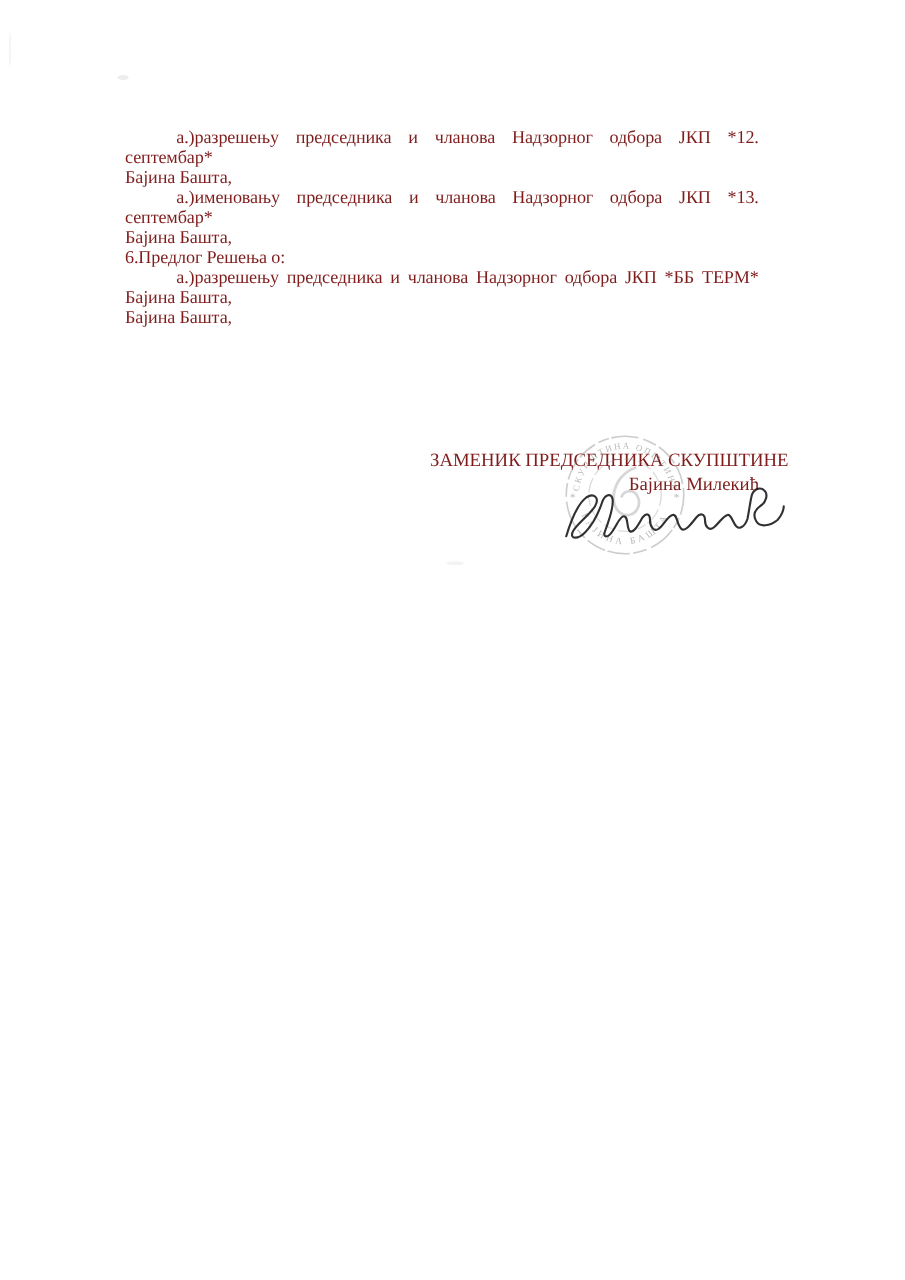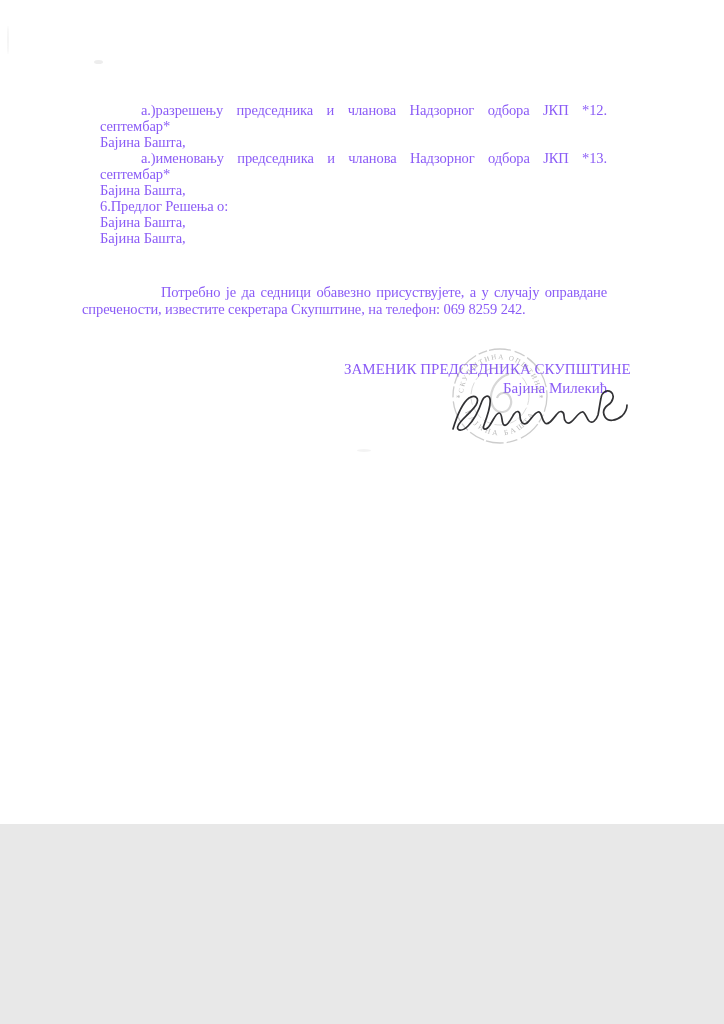--- a/index.html
+++ b/index.html
@@ -3,25 +3,25 @@
 <meta charset="utf-8">
 <style>
   html, body {
     margin: 0;
     padding: 0;
     background: #e8e8e8;
   }
   .page {
     position: relative;
     width: 724px;
-    height: 824px;
+    height: 1024px;
     background: #ffffff;
     overflow: hidden;
     font-family: "Liberation Serif", serif;
-    color: #8b5cf6;
+    color: #7f1d1d;
   }
   
   .agenda {
     position: absolute;
     left: 100px;
     top: 102px;
     width: 507px;
     font-size: 14.5px;
     line-height: 16px;
     letter-spacing: -0.1px;
@@ -90,28 +90,25 @@
 <body>
 
 <div class="page">
 
   <div class="agenda">
     <div class="line just sub">а.)разрешењу председника и чланова Надзорног одбора ЈКП *12. септембар*</div>
     <div class="line">Бајина Башта,</div>
     <div class="line just sub">а.)именовању председника и чланова Надзорног одбора ЈКП *13. септембар*</div>
     <div class="line">Бајина Башта,</div>
     <div class="line">6.Предлог Решења о:</div>
+    <div class="line just sub">а.)разрешењу председника и чланова Надзорног одбора ЈКП *ББ ТЕРМ*</div>
     <div class="line">Бајина Башта,</div>
     <div class="line">Бајина Башта,</div>
   </div>
 
-  <div class="note">
-    <div class="first">Потребно је да седници обавезно присуствујете, а у случају оправдане</div>
-    <div>спречености, известите секретара Скупштине, на телефон: 069 8259 242.</div>
-  </div>
 
   <div class="sig-title">ЗАМЕНИК ПРЕДСЕДНИКА СКУПШТИНЕ</div>
   <div class="sig-name">Бајина Милекић</div>
 
   <div class="seal-layer">
     <svg width="215" height="135" viewBox="430 328 215 135" xmlns="http://www.w3.org/2000/svg">
       <g stroke="#8f8f8f" fill="none" opacity="0.45">
         <circle cx="500" cy="396" r="47" stroke-width="1.3" stroke-dasharray="16 3 9 2 22 4 11 3 18 2"></circle>
         <circle cx="500" cy="396" r="29" stroke-width="1" opacity="0.7" stroke-dasharray="9 3 14 2 7 4 12 3"></circle>
         <path d="M 509,374 C 499,377 492,386 491,396 C 490,406 496,413 503,412 C 510,411 513,403 510,397 C 507,391 499,392 497,398" stroke-width="2.2" opacity="0.8"></path>

